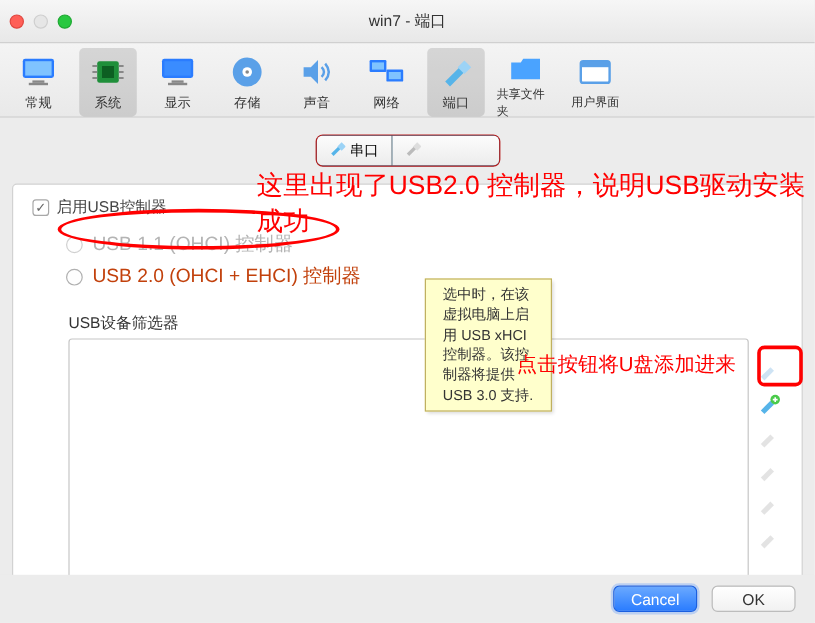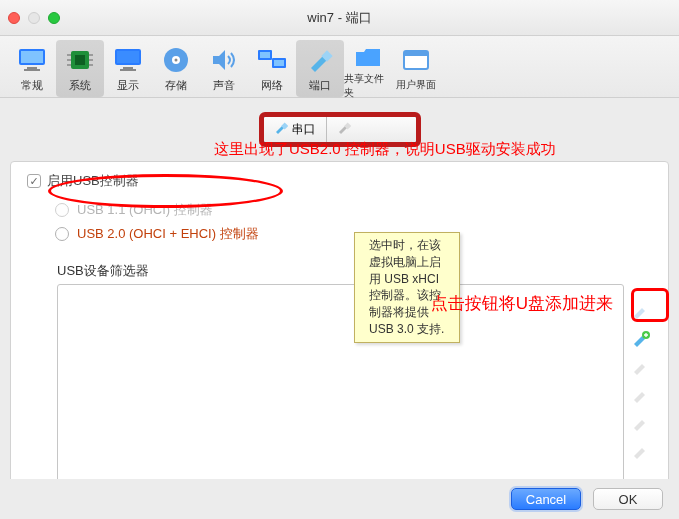--- a/index.html
+++ b/index.html
@@ -25,21 +25,21 @@
   .traffic { display:flex; gap:8px; align-items:center; }
   .tl { width:12px; height:12px; border-radius:50%; }
   .tl.red { background:#ff5f57; border:1px solid #e04740; }
   .tl.dim { background:#e6e6e6; border:1px solid #cfcfcf; }
   .tl.green { background:#28c840; border:1px solid #1fa933; }
   .titlebar-title { position:absolute; left:0; right:0; text-align:center; font-size:13px; color:#333; }
 
   .toolbar {
     height: 62px;
     display:flex;
-    gap: 0;
+    gap: 10px;
     padding: 4px 8px 0 8px;
     border-bottom: 1px solid #cfcfcf;
     background: linear-gradient(#f4f4f4,#e9e9e9);
   }
   .tb-item {
     width: 48px;
     display:flex; flex-direction:column; align-items:center; justify-content:flex-start;
     padding-top:4px;
     border-radius:4px;
     cursor:pointer;
@@ -50,21 +50,21 @@
   .tb-icon { width:32px; height:32px; display:flex; align-items:center; justify-content:center; }
   .tb-label { margin-top:2px; }
 
   .content {
     padding: 8px 10px 40px 10px;
   }
   .subtabs {
     display:flex; justify-content:center; margin: 6px 0 14px 0;
   }
   .seg {
-    display:flex; border:5px solid #b91c1c; border-radius:6px; overflow:hidden; background:#0c4a6e;
+    display:flex; border:1px solid #b91c1c; border-radius:6px; overflow:hidden; background:#0c4a6e;
   }
   .seg-item {
     display:flex; align-items:center; gap:4px;
     padding: 4px 10px;
     font-size:12px;
     background: linear-gradient(#fcfcfc,#ececec);
     cursor:pointer;
   }
   .seg-item + .seg-item { border-left:1px solid #bfbfbf; }
   .seg-item.empty { width: 90px; }
@@ -73,28 +73,28 @@
     background:#fff;
     border:1px solid #d2d2d2;
     border-radius:4px;
     padding: 10px 16px 16px 16px;
     min-height: 360px;
     position:relative;
   }
   .ck-row { display:flex; align-items:center; gap:6px; color:#444; margin-bottom:8px; }
   .ckbox { width:14px; height:14px; border:1px solid #a8a8a8; border-radius:3px; background:#fff; display:flex; align-items:center; justify-content:center; color:#666; font-size:11px; }
   .radio-list { margin-left: 28px; }
-  .radio-row { display:flex; align-items:center; gap:8px; padding:3px 0; font-size:13px;text-align:center; }
+  .radio-row { display:flex; align-items:center; gap:8px; padding:3px 0; font-size:16px;text-align:center; }
   .radio { width:14px; height:14px; border:1px solid #b0b0b0; border-radius:50%; background:#fefefe; }
   .radio-row.disabled { color:#b4b4b4; }
   .radio-row.disabled .radio { border-color:#d0d0d0; }
   .radio-row.enabled { color:#c2410c; }
 
   .annot-red1 {
-    position:absolute; color:#ff0000; font-size:15px; font-weight:500;
+    position:absolute; color:#ff0000; font-size:22px; font-weight:500;
     left:214px; top:140px;
   }
   .red-ellipse {
     position:absolute;
     left:48px; top:174px;
     width:235px; height:34px;
     border:3px solid #ff0000;
     border-radius:50%/50%;
     pointer-events:none;
   }

